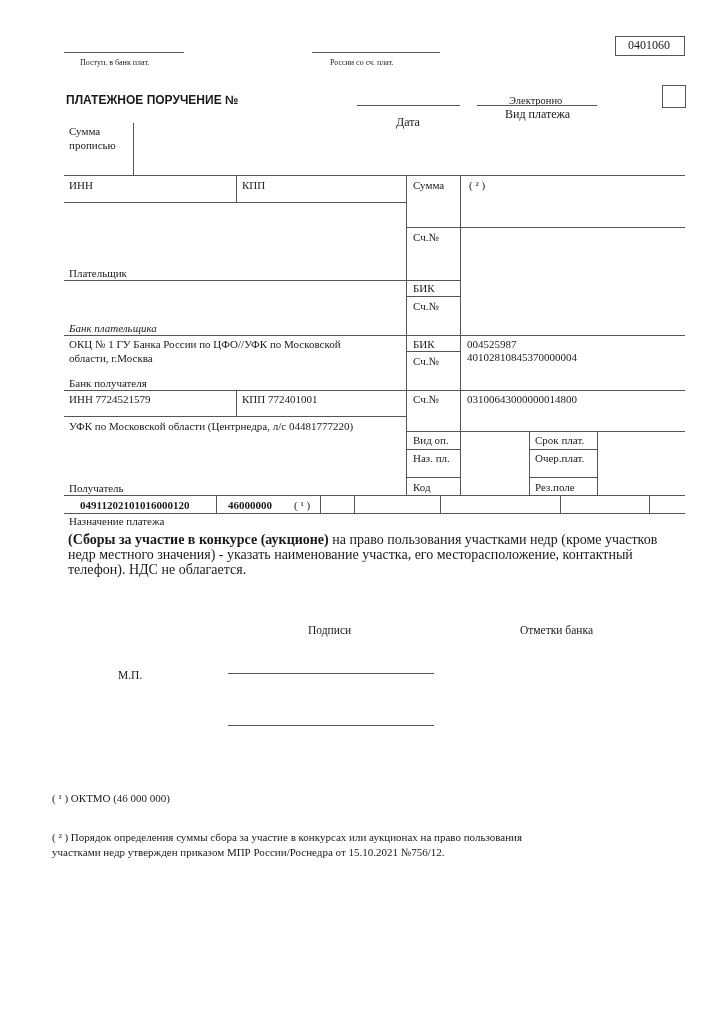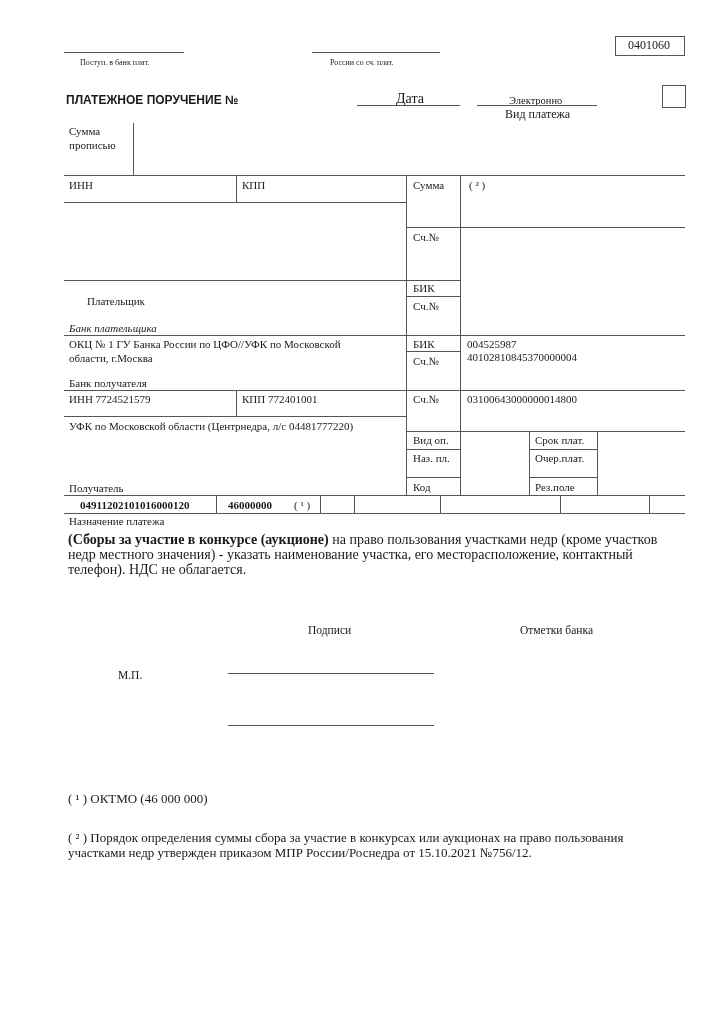--- a/index.html
+++ b/index.html
@@ -6,38 +6,38 @@
   body { width: 724px; height: 1024px; position: relative; overflow: hidden;
          font-family: "Liberation Serif", serif; color: #1a1a1a; font-size: 11px; }
   .line-h { position: absolute; height: 0; border-top: 1px solid #555; }
   .line-v { position: absolute; width: 0; border-left: 1px solid #555; }
   .small { font-size: 8px; }
   .sans { font-family: "Liberation Sans", sans-serif; }
   .box { position: absolute; border: 1px solid #555; }
   .t { position: absolute; white-space: nowrap; line-height: 13px; }
   .bold { font-weight: bold; }
   .purpose { position: absolute; left: 68px; top: 532px; width: 620px; line-height: 15px; font-size: 14px; }
-  .fn { position: absolute; left: 68px; width: 600px; line-height: 15px; font-size: 13px; }
+  .fn { position: absolute; left: 52px; width: 600px; line-height: 15px; font-size: 11px; }
 </style>
 </head>
 <body>
 
 <div class="box" style="left:615px; top:36px; width:68px; height:18px;"></div>
 <div class="t" style="left:628px; top:39px; font-size:12px;">0401060</div>
 
 <div class="line-h" style="left:64px; top:52px; width:120px;"></div>
 <div class="t small" style="left:80px; top:56px;">Поступ.  в банк плат.</div>
 
 <div class="line-h" style="left:312px; top:52px; width:128px;"></div>
 <div class="t small" style="left:330px; top:56px;">России  со сч.   плат.</div>
 
 <div class="t sans bold" style="left:66px; top:94px; font-size:12px;">ПЛАТЕЖНОЕ ПОРУЧЕНИЕ №</div>
 
 <div class="line-h" style="left:357px; top:105px; width:103px;"></div>
-<div class="t" style="left:396px; top:92px; font-size:14px;">Дата</div>
+<div class="t" style="left:396px; top:116px; font-size:12px;">Дата</div>
 
 <div class="t" style="left:509px; top:94px; font-size:10.5px;">Электронно</div>
 <div class="line-h" style="left:477px; top:105px; width:120px;"></div>
 <div class="t" style="left:505px; top:108px; font-size:12px;">Вид платежа</div>
 
 <div class="box" style="left:662px; top:85px; width:22px; height:21px;"></div>
 
 <div class="t" style="left:69px; top:125px;">Сумма</div>
 <div class="t" style="left:69px; top:139px;">прописью</div>
 <div class="line-v" style="left:133px; top:123px; height:52px;"></div>
@@ -70,21 +70,21 @@
 <div class="line-v" style="left:354px; top:495px; height:18px;"></div>
 <div class="line-v" style="left:440px; top:495px; height:18px;"></div>
 <div class="line-v" style="left:560px; top:495px; height:18px;"></div>
 <div class="line-v" style="left:649px; top:495px; height:18px;"></div>
 
 <div class="t" style="left:69px; top:179px;">ИНН</div>
 <div class="t" style="left:242px; top:179px;">КПП</div>
 <div class="t" style="left:413px; top:179px;">Сумма</div>
 <div class="t" style="left:469px; top:179px;">( ² )</div>
 <div class="t" style="left:413px; top:231px;">Сч.№</div>
-<div class="t" style="left:87px; top:267px;margin-top:28px;">Плательщик</div>
+<div class="t" style="left:69px; top:267px;">Плательщик</div>
 
 <div class="t" style="left:413px; top:282px;">БИК</div>
 <div class="t" style="left:413px; top:300px;">Сч.№</div>
 <div class="t" style="left:69px; top:322px;font-style:italic;">Банк плательщика</div>
 
 <div class="t" style="left:69px; top:338px;">ОКЦ № 1 ГУ Банка России по ЦФО//УФК по Московской</div>
 <div class="t" style="left:69px; top:352px;">области, г.Москва</div>
 <div class="t" style="left:69px; top:377px;">Банк получателя</div>
 <div class="t" style="left:413px; top:338px;">БИК</div>
 <div class="t" style="left:467px; top:338px;">004525987</div>

